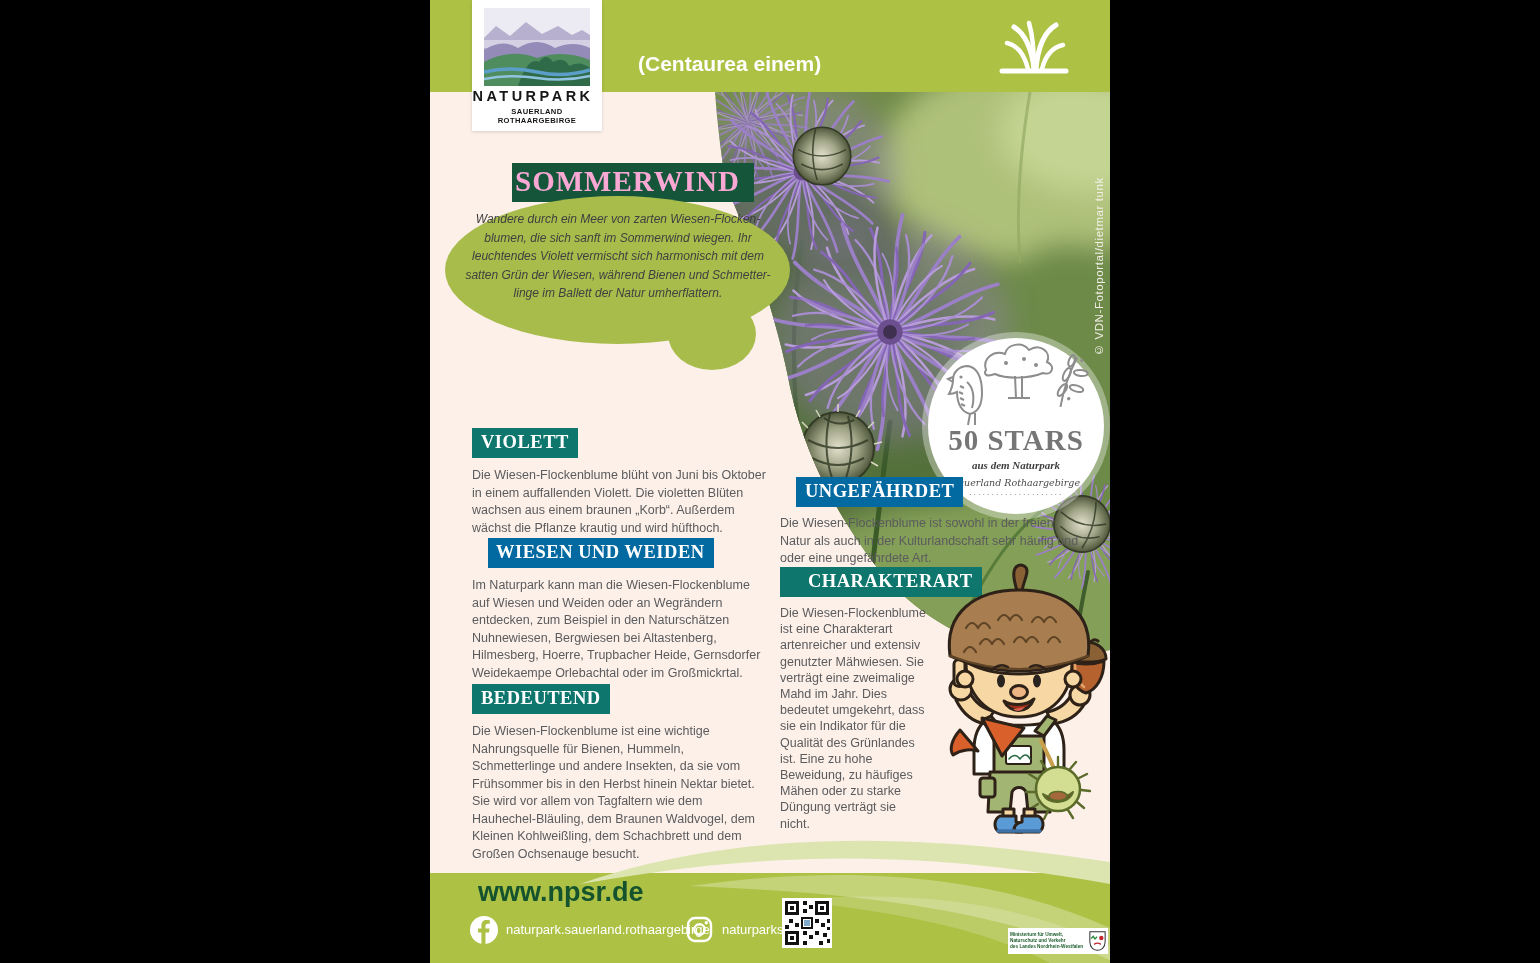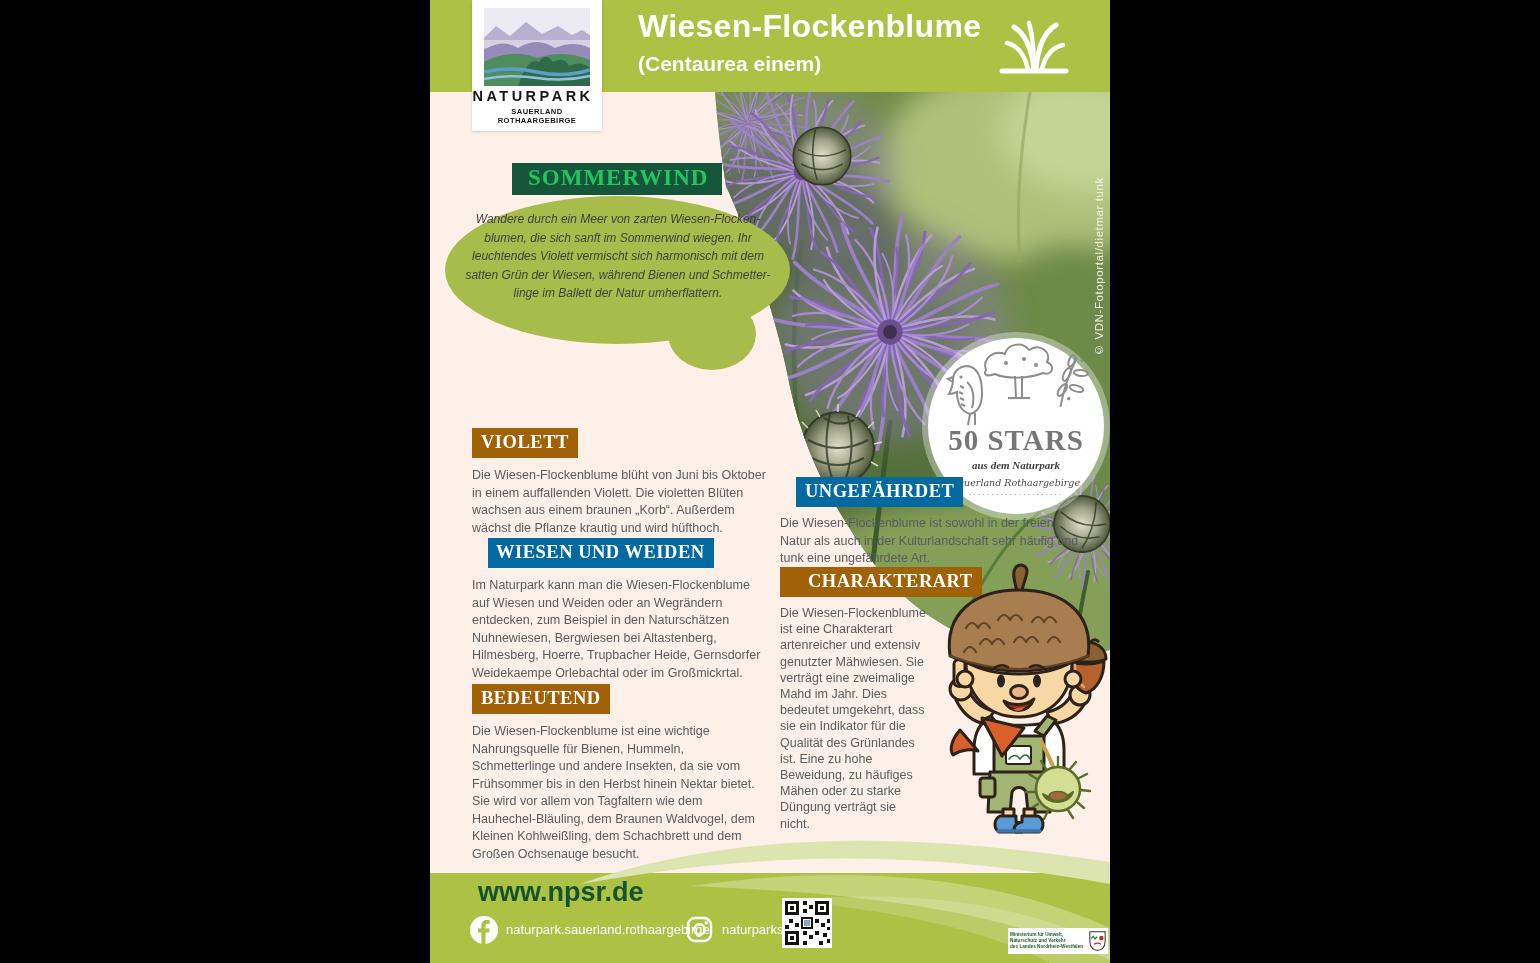--- a/index.html
+++ b/index.html
@@ -18,31 +18,31 @@
              font-size:14.5px;font-weight:bold;letter-spacing:3.5px;}
   .logo-region{position:absolute;left:0;top:107px;width:130px;text-align:center;color:#161616;
                font-size:7.6px;font-weight:bold;letter-spacing:.4px;}
 
   
   .credit{right:5px;top:138px;height:218px;writing-mode:vertical-rl;transform:rotate(180deg);
           color:#f3efe8;font-size:11.5px;letter-spacing:.6px;white-space:nowrap;}
 
   
   .serif{font-family:"Liberation Serif","DejaVu Serif",serif;}
-  .story-label{left:82px;top:163px;background:#15563a;color:#22c55e;font-size:23px;font-weight:bold;
-               letter-spacing:1px;padding:2px 14px 4px 16px;}
+  .story-label{left:82px;top:163px;background:#15563a;color:#f9a8d4;font-size:29px;font-weight:bold;
+               letter-spacing:1px;padding:2px 14px 4px 3px;}
   .bubble{left:15px;top:196px;width:345px;height:148px;background:#a8bc4b;border-radius:50%;}
   .bubble-tail{left:238px;top:298px;width:88px;height:72px;background:#a8bc4b;border-radius:50%;}
   .bubble-text{left:32px;top:210px;width:312px;color:#404040;font-size:12px;font-style:italic;
                line-height:1.55;text-align:center;white-space:pre-line;}
 
   
   .badge{color:#fff;font-family:"Liberation Serif","DejaVu Serif",serif;font-weight:bold;
          font-size:18.5px;letter-spacing:.5px;padding:4px 9px 5px 9px;white-space:nowrap;}
-  .badge-yellow{background:#a16207;}
+  .badge-yellow{background:#0f766e;}
   .badge-salmon{background:#0369a1;margin-left:16px;}
   .para{color:#5b5b5d;font-size:12.5px;line-height:17.5px;}
 
   
   .stars{left:498px;top:338px;width:176px;height:176px;background:#fff;border-radius:50%;
          box-shadow:0 0 0 6px rgba(255,255,255,.35);}
   .stars-title{position:absolute;left:0;top:86px;width:176px;text-align:center;color:#767676;
                font-family:"Liberation Serif","DejaVu Serif",serif;font-weight:bold;font-size:29px;letter-spacing:1px;}
   .stars-sub{position:absolute;left:0;top:121px;width:176px;text-align:center;color:#3f3f3f;
              font-family:Liberation Serif, serif;font-style:italic;font-weight:bold;font-size:11px;}
@@ -216,21 +216,20 @@
                 <path d="M-26,10 Q0,24 26,10"></path>
                 <path d="M10,-32 Q18,0 8,30"></path>
             </g>
           </g>
         </g>
       </g>
     </svg>
 
     <div class="abs credit">© VDN-Fotoportal/dietmar tunk</div>
 
-    <div class="abs title">Wiesen-Flockenblume</div>
     <div class="abs subtitle">(Centaurea einem)</div>
     <svg class="abs" style="left:568px;top:18px;" width="72" height="58" viewBox="0 0 72 58" fill="none" stroke="#fff" stroke-linecap="round">
       <path d="M4,53 H68" stroke-width="5"></path>
       <path d="M36,51 C34,30 26,15 16,9" stroke-width="5"></path>
       <path d="M38,51 C40,27 48,13 58,7" stroke-width="5"></path>
       <path d="M30,51 C26,35 18,27 9,25" stroke-width="4.5"></path>
       <path d="M44,51 C48,35 56,29 65,27" stroke-width="4.5"></path>
       <path d="M36,51 C36,29 34,15 31,5" stroke-width="4.5"></path>
     </svg>
 
@@ -298,21 +297,21 @@
     <div class="abs badge badge-yellow" style="left:42px;top:428px;">VIOLETT</div>
     <div class="abs para" style="left:42px;top:467px;width:296px;">Die Wiesen-Flockenblume blüht von Juni bis Oktober in einem auffallenden Violett. Die violetten Blüten wachsen aus einem braunen „Korb“. Außerdem wächst die Pflanze krautig und wird hüfthoch.</div>
 
     <div class="abs badge badge-salmon" style="left:42px;top:538px;padding-left:8px;">WIESEN UND WEIDEN</div>
     <div class="abs para" style="left:42px;top:577px;width:296px;">Im Naturpark kann man die Wiesen-Flockenblume auf Wiesen und Weiden oder an Wegrändern entdecken, zum Beispiel in den Naturschätzen Nuhnewiesen, Bergwiesen bei Altastenberg, Hilmesberg, Hoerre, Trupbacher Heide, Gernsdorfer Weidekaempe Orlebachtal oder im Großmickrtal.</div>
 
     <div class="abs badge badge-yellow" style="left:42px;top:684px;">BEDEUTEND</div>
     <div class="abs para" style="left:42px;top:723px;width:296px;">Die Wiesen-Flockenblume ist eine wichtige Nahrungsquelle für Bienen, Hummeln, Schmetterlinge und andere Insekten, da sie vom Frühsommer bis in den Herbst hinein Nektar bietet. Sie wird vor allem von Tagfaltern wie dem Hauhechel-Bläuling, dem Braunen Waldvogel, dem Kleinen Kohlweißling, dem Schachbrett und dem Großen Ochsenauge besucht.</div>
 
     <div class="abs badge badge-salmon" style="left:350px;top:477px;">UNGEFÄHRDET</div>
-    <div class="abs para" style="left:350px;top:515px;width:300px;">Die Wiesen-Flockenblume ist sowohl in der freien Natur als auch in der Kulturlandschaft sehr häufig und tunk eine ungefährdete Art.</div>
+    <div class="abs para" style="left:350px;top:515px;width:300px;">Die Wiesen-Flockenblume ist sowohl in der freien Natur als auch in der Kulturlandschaft sehr häufig und oder eine ungefährdete Art.</div>
 
     <div class="abs badge badge-yellow" style="left:350px;top:567px;padding-left:28px;">CHARAKTERART</div>
     <div class="abs para" style="left:350px;top:605px;width:148px;line-height:16.2px;">Die Wiesen-Flockenblume ist eine Charakterart artenreicher und extensiv genutzter Mähwiesen. Sie verträgt eine zweimalige Mahd im Jahr. Dies bedeutet umgekehrt, dass sie ein Indikator für die Qualität des Grünlandes ist. Eine zu hohe Beweidung, zu häufiges Mähen oder zu starke Düngung verträgt sie nicht.</div>
 
     <svg class="abs" style="left:498px;top:560px;" width="182" height="275" viewBox="0 0 182 275">
       <g stroke="#2e2218" stroke-width="3" stroke-linejoin="round" stroke-linecap="round">
 
         <path d="M58,160 C50,166 46,176 46,190 L46,214 L136,214 L136,190 C136,176 132,166 124,160 C112,167 70,167 58,160 Z" fill="#ffffff"></path>
 
         <path d="M58,164 C44,162 34,152 28,140 L41,131 C47,143 55,149 66,151 Z" fill="#f7d7a4"></path>

